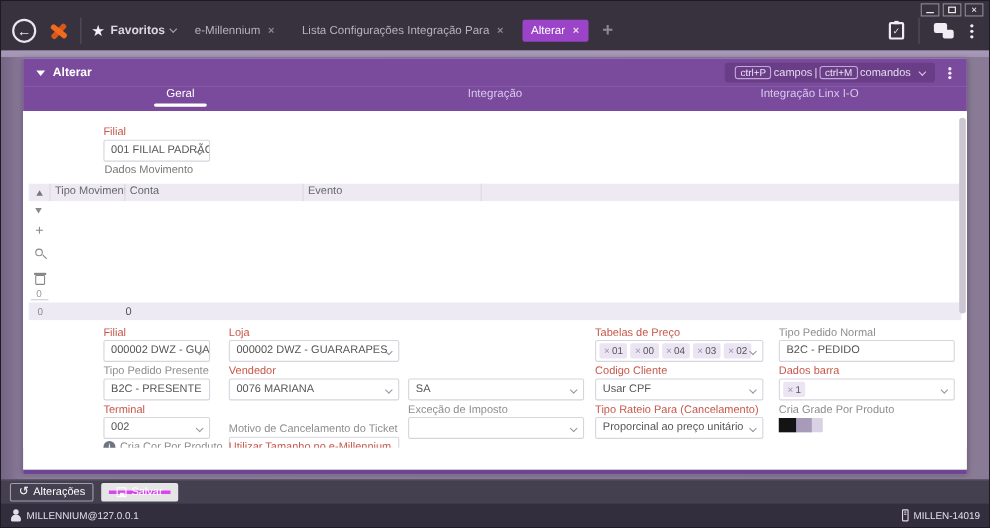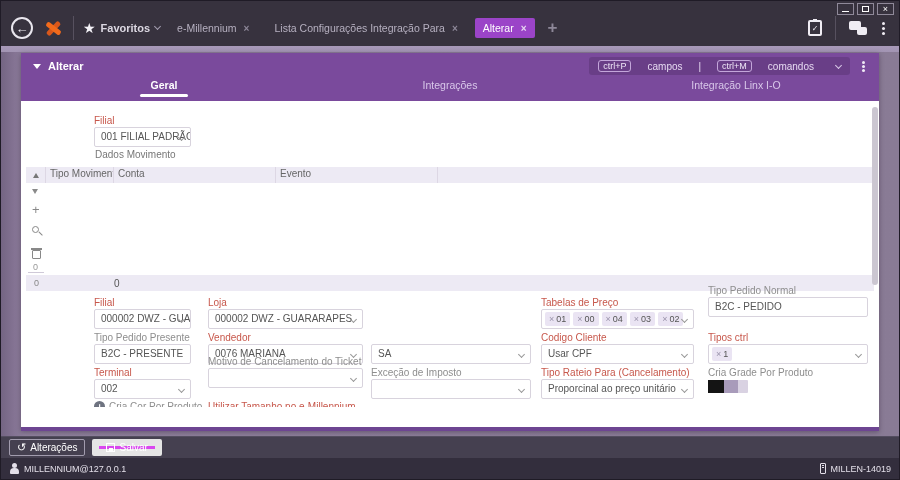--- a/index.html
+++ b/index.html
@@ -41,28 +41,28 @@
   .content{position:absolute;top:45px;left:0;right:0;bottom:43px;
     background:
       linear-gradient(180deg,#a899b9 0,#a294b3 6px,rgba(0,0,0,0) 6px),
       linear-gradient(90deg,#746583 0,#857494 14px,#8d7f9b 24px,#897b95 100%);
     background-color:#87798f}
   .panel{position:absolute;left:20px;top:7px;width:858px;height:378px;background:#fff;border-bottom:4px solid #6d4592;box-shadow:0 1px 5px rgba(20,10,30,.35)}
   .phead{height:26px;background:#7a4a9c;display:flex;align-items:center;padding:0 10px;color:#fff}
   .pcaret{width:0;height:0;border:4px solid transparent;border-top:5px solid #fff;margin:4px 7px 0 2px}
   .ptitle{font-size:11px;font-weight:bold}
   .pright{margin-left:auto;display:flex;align-items:center;gap:10px}
-  .shortcuts{display:flex;align-items:center;gap:16px;background:rgba(30,10,45,.18);border-radius:3px;padding:3px 9px;color:#e6d9f1;font-size:10px}
+  .shortcuts{display:flex;align-items:center;gap:2px;background:rgba(30,10,45,.18);border-radius:3px;padding:3px 9px;color:#e6d9f1;font-size:10px}
   .kcap{border:1px solid #c3a6da;border-radius:3px;padding:0 4px;font-size:9px;color:#efe6f7}
   .chevp{width:5px;height:5px;border-right:1px solid #d9c9e8;border-bottom:1px solid #d9c9e8;transform:rotate(45deg);margin:-2px 0 0 6px}
   .hdots{width:3px;height:3px;border-radius:50%;background:#efe9f5;box-shadow:0 4px 0 #efe9f5,0 8px 0 #efe9f5;margin:-8px 4px 0 2px}
   .ptabs{height:22px;background:#7a4a9c;display:flex}
   .ptab{flex:1;display:flex;align-items:flex-start;justify-content:center;color:#d9c8ea;font-size:10.5px;cursor:pointer}
   .ptab span{position:relative;padding-bottom:6px}
-  .ptab.active{color:#fff;font-weight:bold}
+  .ptab.active{color:#fff;font-weight:normal}
   .ptab.active span::after{content:"";position:absolute;left:50%;margin-left:-24px;bottom:0;width:48px;height:3px;background:#fff;border-radius:2px}
   .pbody{position:relative;height:306px;background:#fff;overflow:hidden}
 
   
   .sbthumb{position:absolute;right:1px;top:6px;width:6px;height:178px;background:#cbc6d1;border-radius:3px}
 
   
   .flbl{font-size:10px;color:#8e8e8e;white-space:nowrap}
   .flbl.req{color:#c7574b}
   .fbox{position:absolute;left:0;right:0;top:12px;height:20px;border:1px solid #d8d3dd;border-radius:2px;background:#fff;font-size:10px;color:#555;line-height:18px;padding:0 16px 0 6px;overflow:hidden;white-space:nowrap;cursor:pointer}
@@ -186,21 +186,21 @@
         </div>
         <div class="hdots"></div>
       </div>
     </div>
 
     <div class="ptabs">
       <div class="ptab active">
           <span>Geral</span>
         </div>
       <div class="ptab">
-          <span>Integrações</span>
+          <span>Integração</span>
         </div>
       <div class="ptab">
           <span>Integração Linx I-O</span>
         </div>
     </div>
 
     <div class="pbody">
 
       <div class="fld" style="left:73px;top:14px;width:97px">
         <div class="flbl req">Filial</div>
@@ -265,56 +265,56 @@
               <span class="xx">×</span>
               <span>03</span>
             </span>
           <span class="chip">
               <span class="xx">×</span>
               <span>02</span>
             </span>
           <span class="chev"></span>
         </div>
       </div>
-      <div class="fld" style="left:687px;top:184px;width:160px">
+      <div class="fld" style="left:687px;top:196px;width:160px">
         <div class="flbl">Tipo Pedido Normal</div>
         <div class="fbox noarrow"><span>B2C - PEDIDO</span></div>
       </div>
 
       <div class="fld" style="left:73px;top:231px;width:97px">
         <div class="flbl">Tipo Pedido Presente</div>
         <div class="fbox noarrow"><span>B2C - PRESENTE</span></div>
       </div>
       <div class="fld" style="left:187px;top:231px;width:155px">
         <div class="flbl req">Vendedor</div>
         <div class="fbox"><span>0076 MARIANA</span><span class="chev"></span></div>
       </div>
       <div class="fld" style="left:350px;top:231px;width:160px">
         <div class="fbox"><span>SA</span><span class="chev"></span></div>
       </div>
       <div class="fld" style="left:520px;top:231px;width:153px">
         <div class="flbl req">Codigo Cliente</div>
         <div class="fbox"><span>Usar CPF</span><span class="chev"></span></div>
       </div>
       <div class="fld" style="left:687px;top:231px;width:160px">
-        <div class="flbl req">Tipos ctrl</div>
+        <div class="flbl req">Dados barra</div>
         <div class="fbox chipsrow">
           <span class="chip">
               <span class="xx">×</span>
               <span>1</span>
             </span>
           <span class="chev"></span>
         </div>
       </div>
 
       <div class="fld" style="left:73px;top:266px;width:97px">
         <div class="flbl req">Terminal</div>
         <div class="fbox"><span>002</span><span class="chev"></span></div>
       </div>
-      <div class="fld" style="left:187px;top:255px;width:155px">
+      <div class="fld" style="left:187px;top:284px;width:155px">
         <div class="flbl">Motivo de Cancelamento do Ticket</div>
         <div class="fbox"><span></span><span class="chev"></span></div>
       </div>
       <div class="fld" style="left:350px;top:266px;width:160px">
         <div class="flbl">Exceção de Imposto</div>
         <div class="fbox"><span></span><span class="chev"></span></div>
       </div>
       <div class="fld" style="left:520px;top:266px;width:153px">
         <div class="flbl req">Tipo Rateio Para (Cancelamento)</div>
         <div class="fbox"><span>Proporcinal ao preço unitário</span><span class="chev"></span></div>

